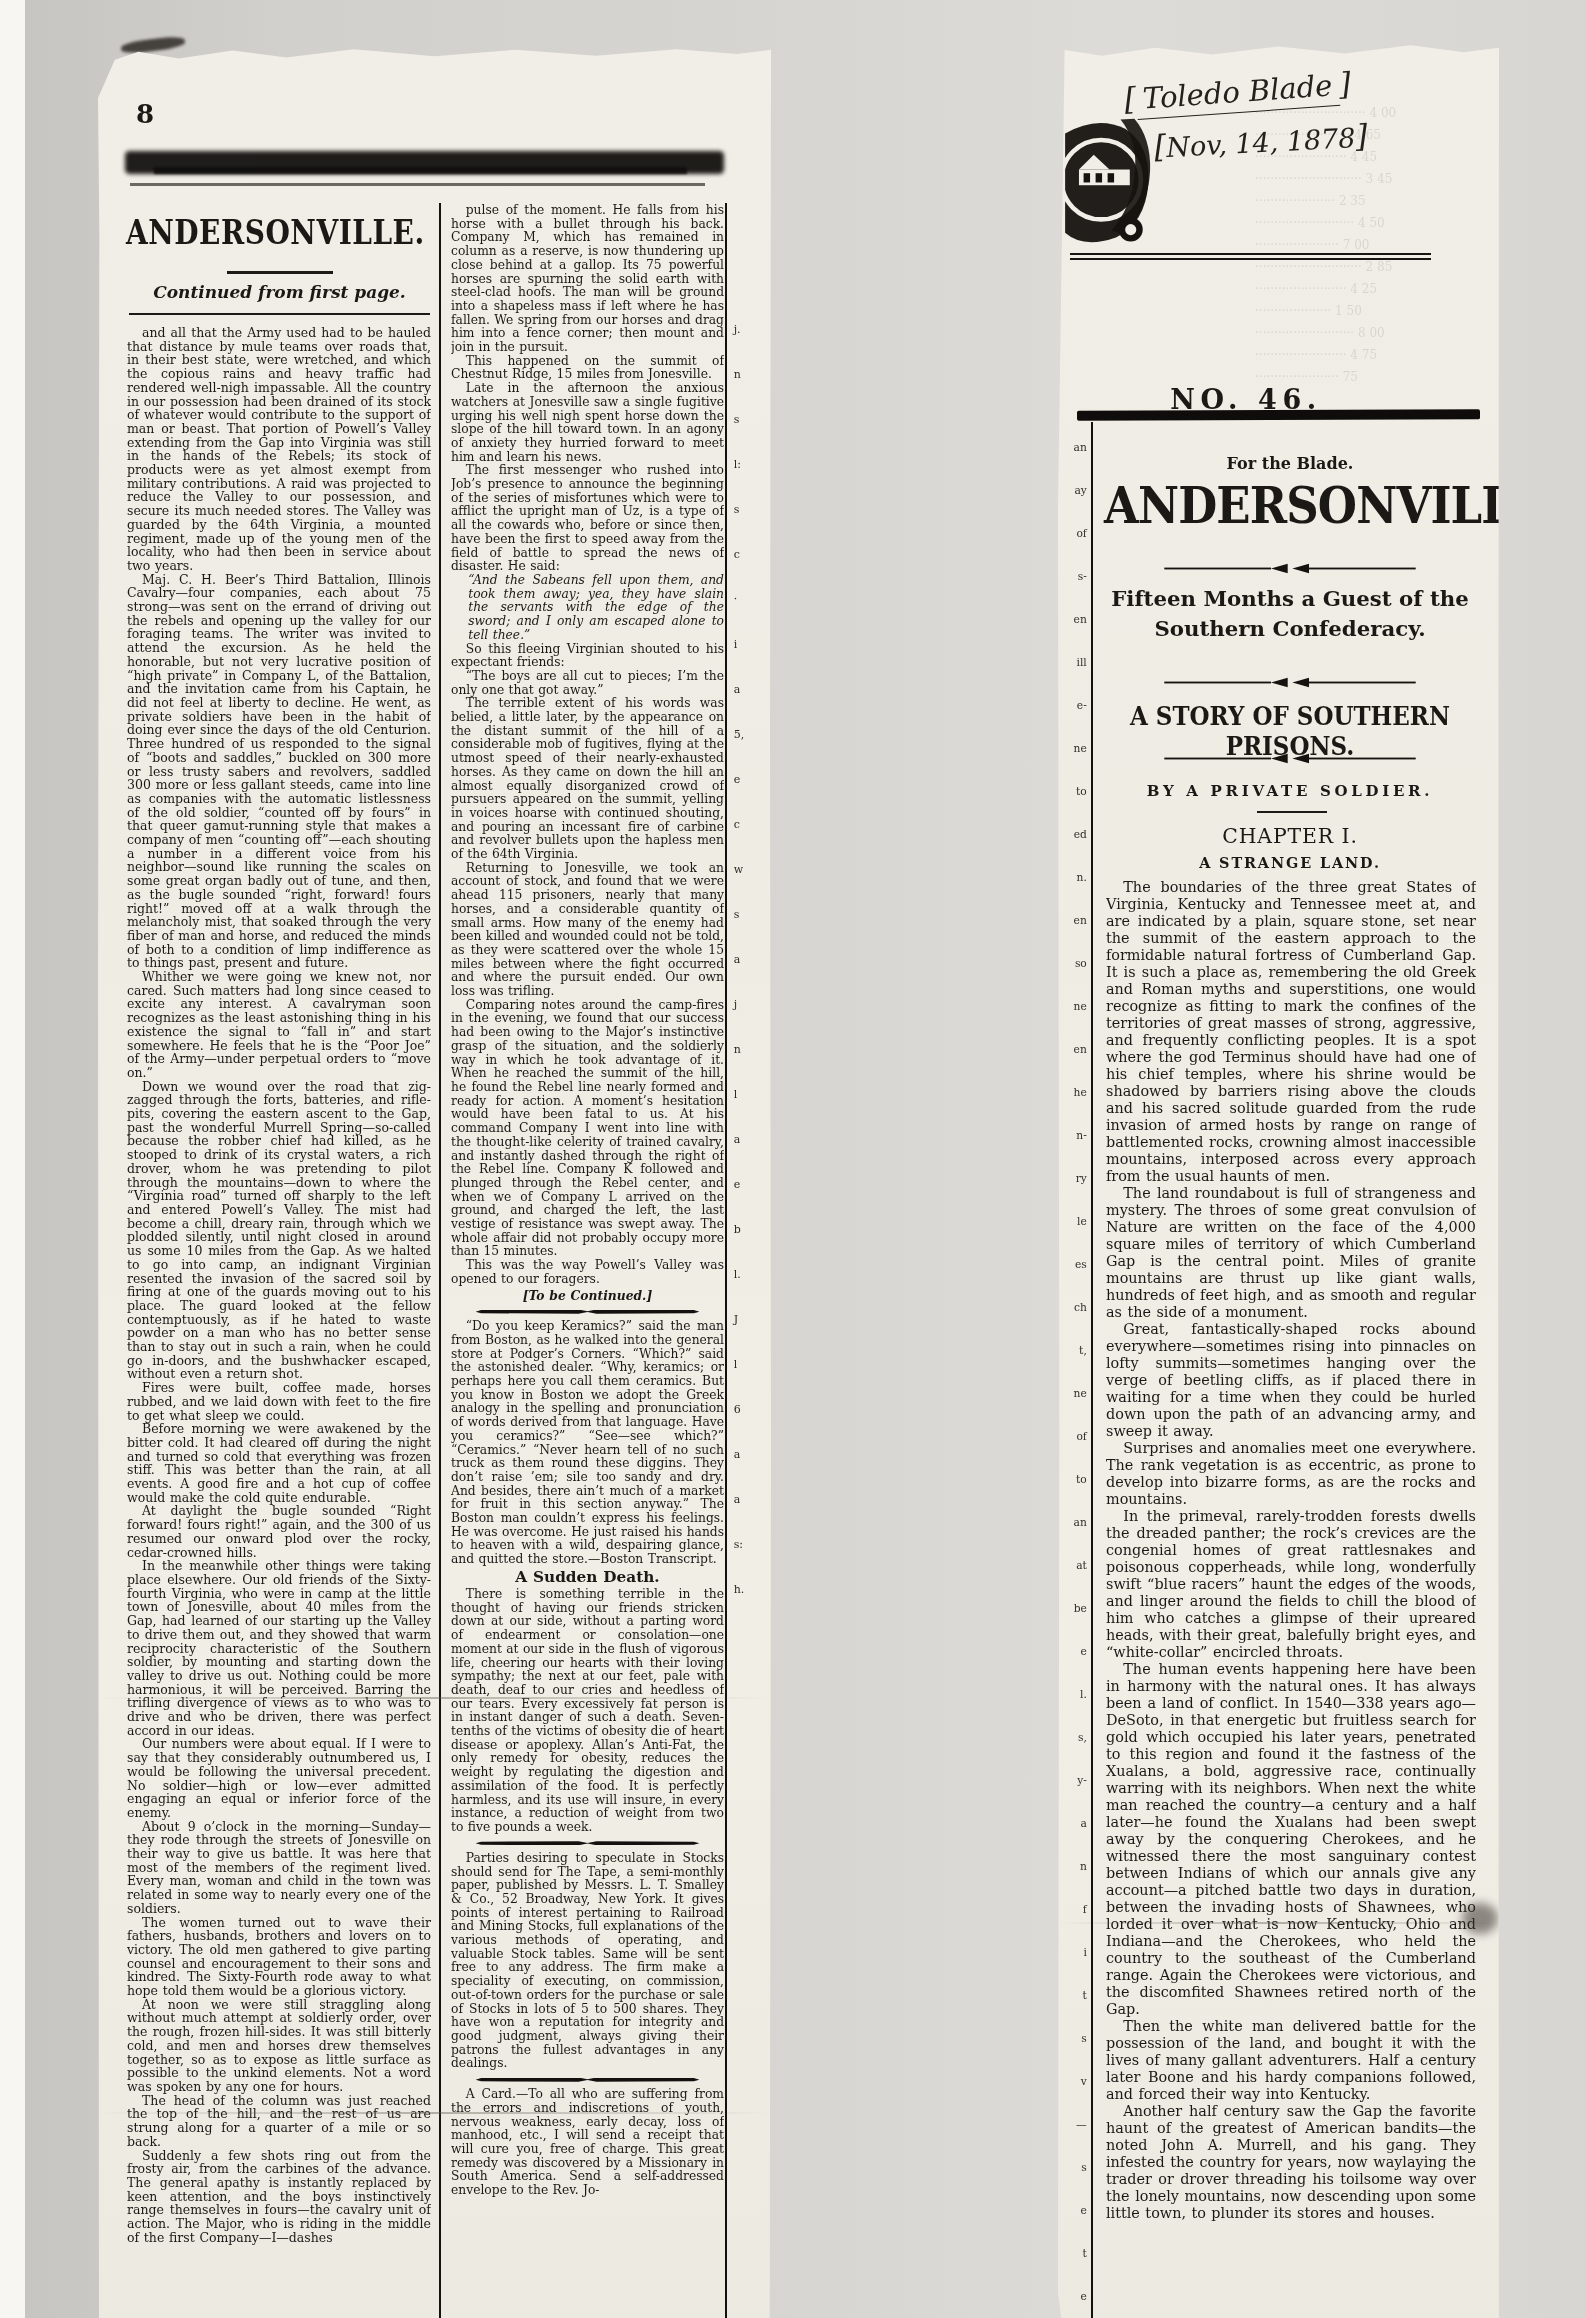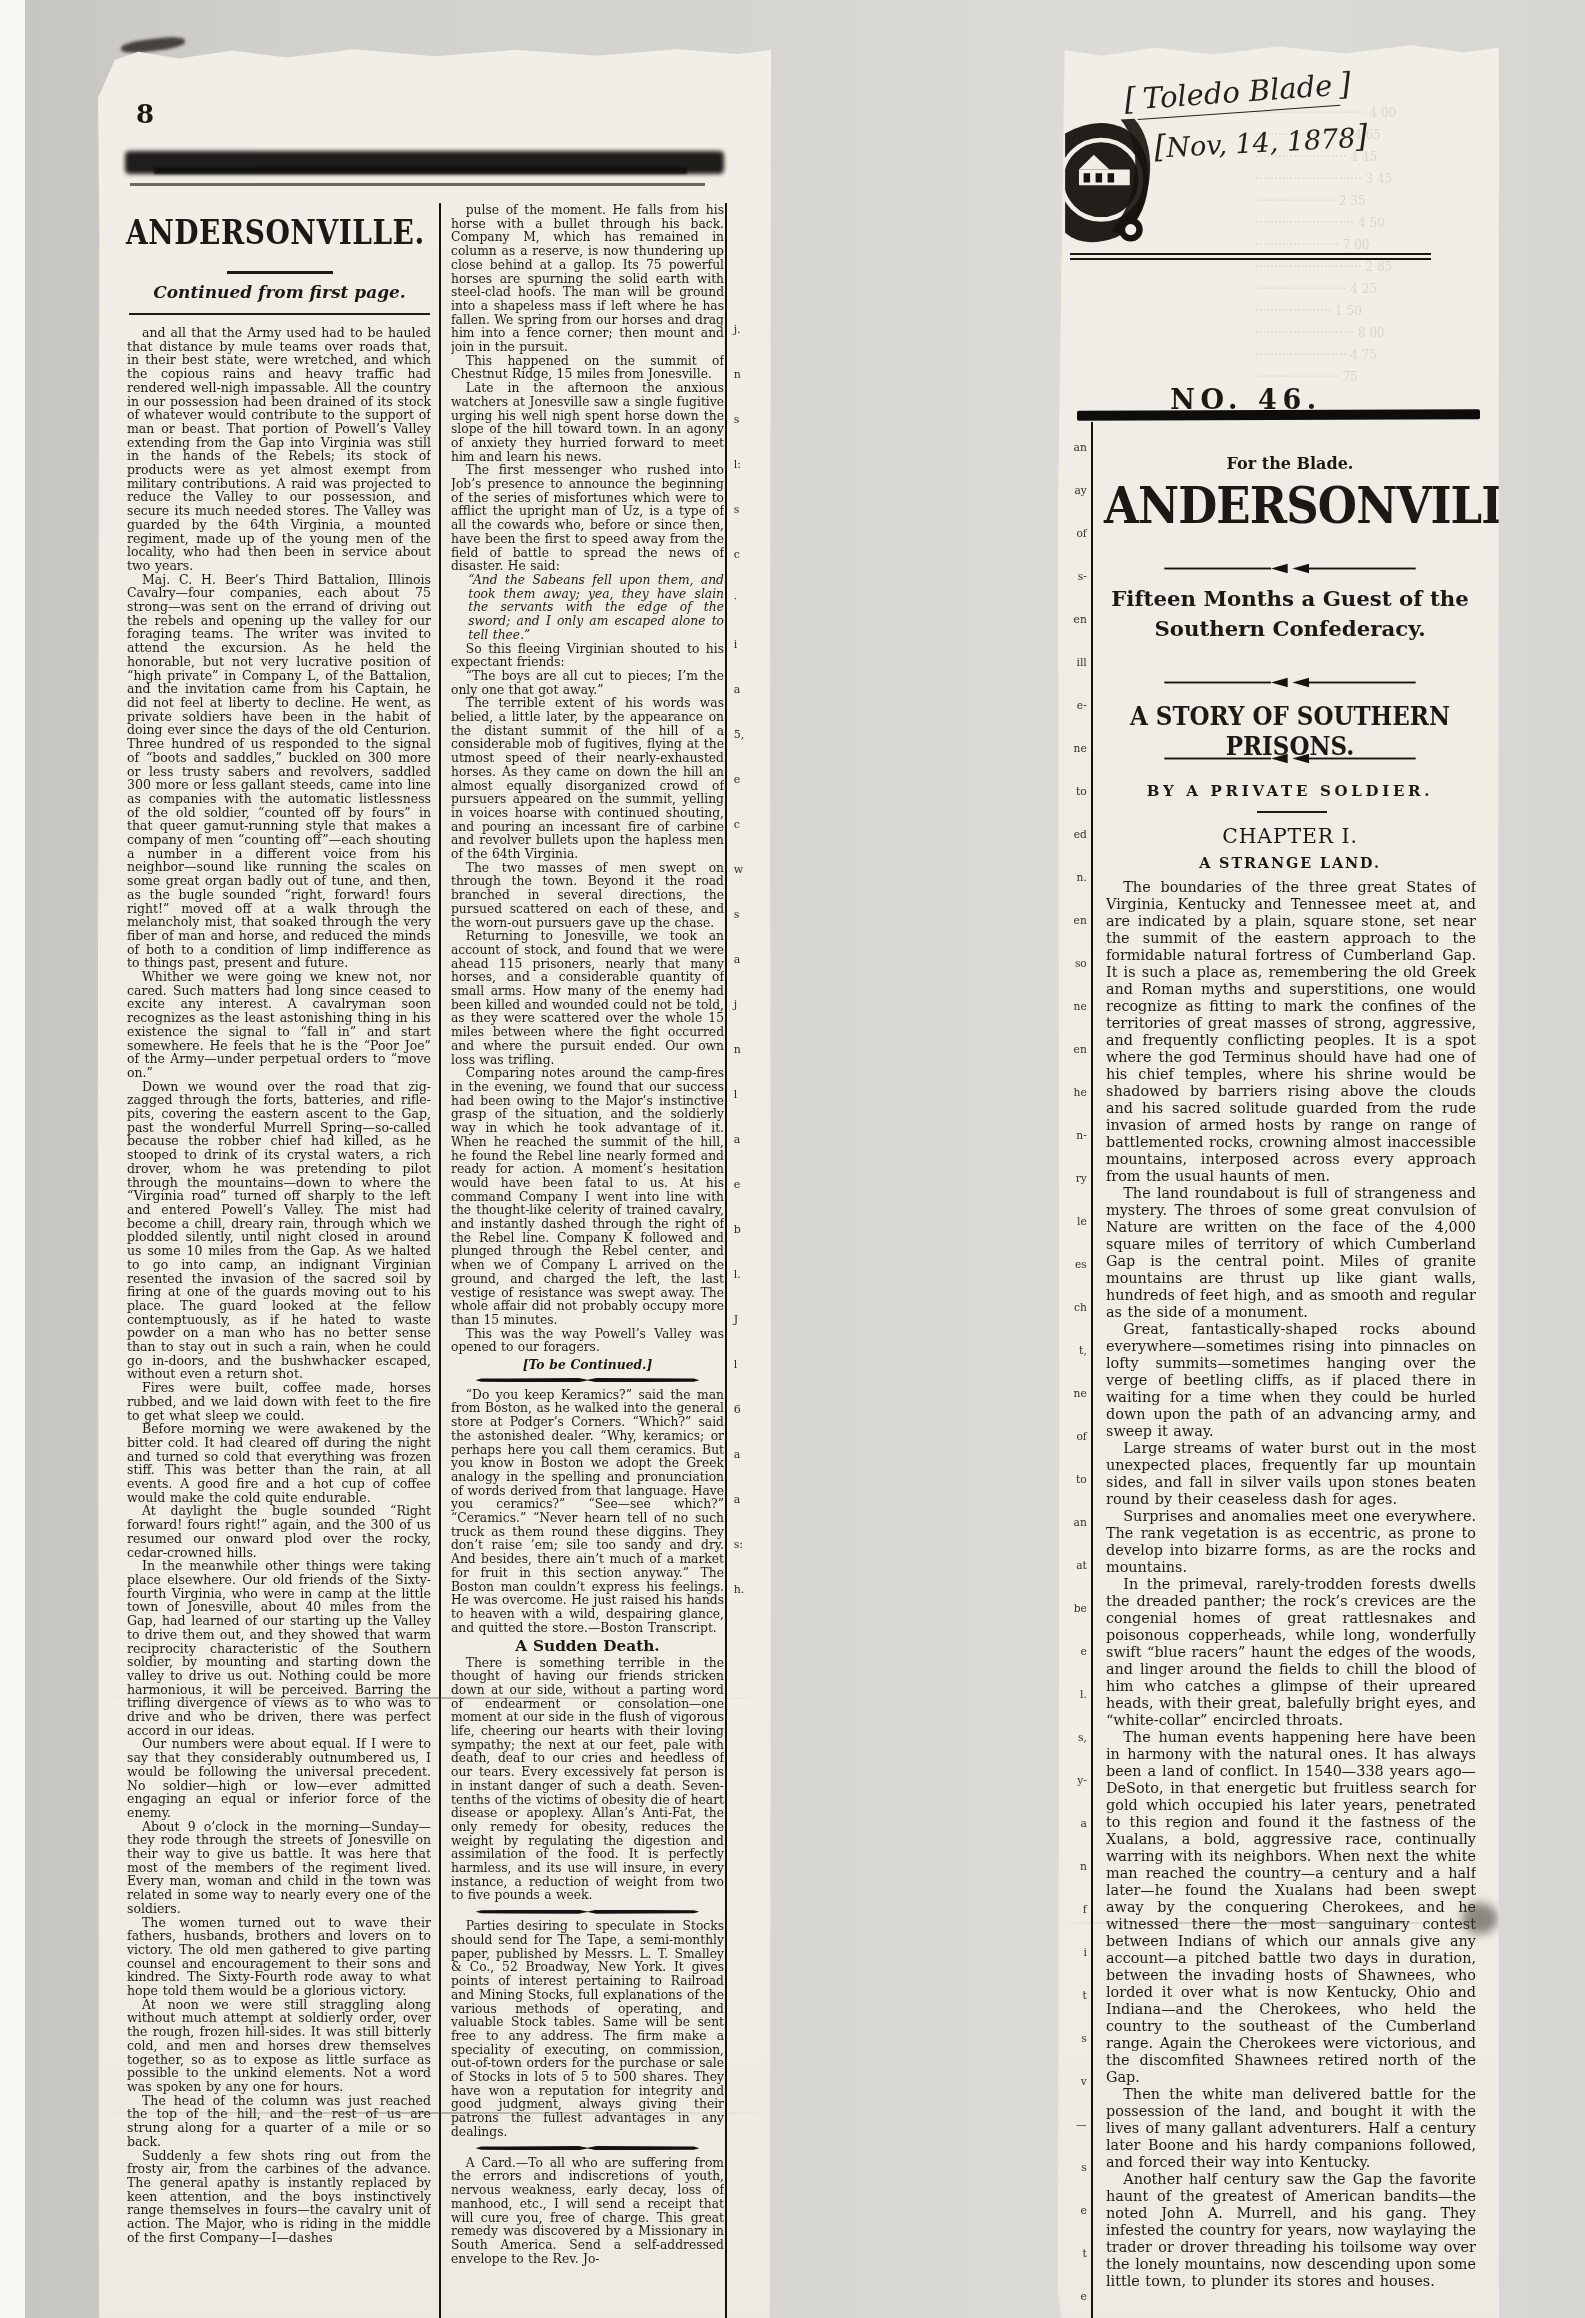--- a/index.html
+++ b/index.html
@@ -122,21 +122,20 @@
         <p>pulse of the moment. He falls from his horse with a bullet through his back. Company M, which has remained in column as a reserve, is now thundering up close behind at a gallop. Its 75 powerful horses are spurning the solid earth with steel-clad hoofs. The man will be ground into a shapeless mass if left where he has fallen. We spring from our horses and drag him into a fence corner; then mount and join in the pursuit.</p>
         <p>This happened on the summit of Chestnut Ridge, 15 miles from Jonesville.</p>
         <p>Late in the afternoon the anxious watchers at Jonesville saw a single fugitive urging his well nigh spent horse down the slope of the hill toward town. In an agony of anxiety they hurried forward to meet him and learn his news.</p>
         <p>The first messenger who rushed into Job’s presence to announce the beginning of the series of misfortunes which were to afflict the upright man of Uz, is a type of all the cowards who, before or since then, have been the first to speed away from the field of battle to spread the news of disaster. He said:</p>
       </div>
     <blockquote>“And the Sabeans fell upon them, and took them away; yea, they have slain the servants with the edge of the sword; and I only am escaped alone to tell thee.”</blockquote>
     <div>
         <p>So this fleeing Virginian shouted to his expectant friends:</p>
         <p>“The boys are all cut to pieces; I’m the only one that got away.”</p>
         <p>The terrible extent of his words was belied, a little later, by the appearance on the distant summit of the hill of a considerable mob of fugitives, flying at the utmost speed of their nearly-exhausted horses. As they came on down the hill an almost equally disorganized crowd of pursuers appeared on the summit, yelling in voices hoarse with continued shouting, and pouring an incessant fire of carbine and revolver bullets upon the hapless men of the 64th Virginia.</p>
-        <p>The two masses of men swept on through the town. Beyond it the road branched in several directions, the pursued scattered on each of these, and the worn-out pursuers gave up the chase.</p>
         <p>Returning to Jonesville, we took an account of stock, and found that we were ahead 115 prisoners, nearly that many horses, and a considerable quantity of small arms. How many of the enemy had been killed and wounded could not be told, as they were scattered over the whole 15 miles between where the fight occurred and where the pursuit ended. Our own loss was trifling.</p>
         <p>Comparing notes around the camp-fires in the evening, we found that our success had been owing to the Major’s instinctive grasp of the situation, and the soldierly way in which he took advantage of it. When he reached the summit of the hill, he found the Rebel line nearly formed and ready for action. A moment’s hesitation would have been fatal to us. At his command Company I went into line with the thought-like celerity of trained cavalry, and instantly dashed through the right of the Rebel line. Company K followed and plunged through the Rebel center, and when we of Company L arrived on the ground, and charged the left, the last vestige of resistance was swept away. The whole affair did not probably occupy more than 15 minutes.</p>
         <p>This was the way Powell’s Valley was opened to our foragers.</p>
       </div>
     <p class="centered-note">[To be Continued.]</p>
     <div class="taper-rule"></div>
     <p>“Do you keep Keramics?” said the man from Boston, as he walked into the general store at Podger’s Corners. “Which?” said the astonished dealer. “Why, keramics; or perhaps here you call them ceramics. But you know in Boston we adopt the Greek analogy in the spelling and pronunciation of words derived from that language. Have you ceramics?” “See—see which?” “Ceramics.” “Never hearn tell of no such truck as them round these diggins. They don’t raise ’em; sile too sandy and dry. And besides, there ain’t much of a market for fruit in this section anyway.” The Boston man couldn’t express his feelings. He was overcome. He just raised his hands to heaven with a wild, despairing glance, and quitted the store.—Boston Transcript.</p>
     <p class="filler-head">A Sudden Death.</p>
     <p>There is something terrible in the thought of having our friends stricken down at our side, without a parting word of endearment or consolation—one moment at our side in the flush of vigorous life, cheering our hearts with their loving sympathy; the next at our feet, pale with death, deaf to our cries and heedless of our tears. Every excessively fat person is in instant danger of such a death. Seven-tenths of the victims of obesity die of heart disease or apoplexy. Allan’s Anti-Fat, the only remedy for obesity, reduces the weight by regulating the digestion and assimilation of the food. It is perfectly harmless, and its use will insure, in every instance, a reduction of weight from two to five pounds a week.</p>
     <div class="taper-rule"></div>
@@ -312,21 +311,20 @@
 
   <div class="abs rc-center" id="byline">BY A PRIVATE SOLDIER.</div>
   <div class="abs hrule" id="byline-rule"></div>
   <div class="abs rc-center" id="chapter">CHAPTER I.</div>
   <div class="abs rc-center" id="chapter-sub">A STRANGE LAND.</div>
 
   <div class="abs newscol" id="rc-body">
       <p>The boundaries of the three great States of Virginia, Kentucky and Tennessee meet at, and are indicated by a plain, square stone, set near the summit of the eastern approach to the formidable natural fortress of Cumberland Gap. It is such a place as, remembering the old Greek and Roman myths and superstitions, one would recognize as fitting to mark the confines of the territories of great masses of strong, aggressive, and frequently conflicting peoples. It is a spot where the god Terminus should have had one of his chief temples, where his shrine would be shadowed by barriers rising above the clouds and his sacred solitude guarded from the rude invasion of armed hosts by range on range of battlemented rocks, crowning almost inaccessible mountains, interposed across every approach from the usual haunts of men.</p>
       <p>The land roundabout is full of strangeness and mystery. The throes of some great convulsion of Nature are written on the face of the 4,000 square miles of territory of which Cumberland Gap is the central point. Miles of granite mountains are thrust up like giant walls, hundreds of feet high, and as smooth and regular as the side of a monument.</p>
       <p>Great, fantastically-shaped rocks abound everywhere—sometimes rising into pinnacles on lofty summits—sometimes hanging over the verge of beetling cliffs, as if placed there in waiting for a time when they could be hurled down upon the path of an advancing army, and sweep it away.</p>
-      <p>Large streams of water burst out in the most unexpected places, frequently far up mountain sides, and fall in silver vails upon stones beaten round by their ceaseless dash for ages.</p>
       <p>Surprises and anomalies meet one everywhere. The rank vegetation is as eccentric, as prone to develop into bizarre forms, as are the rocks and mountains.</p>
       <p>In the primeval, rarely-trodden forests dwells the dreaded panther; the rock’s crevices are the congenial homes of great rattlesnakes and poisonous copperheads, while long, wonderfully swift “blue racers” haunt the edges of the woods, and linger around the fields to chill the blood of him who catches a glimpse of their upreared heads, with their great, balefully bright eyes, and “white-collar” encircled throats.</p>
       <p>The human events happening here have been in harmony with the natural ones. It has always been a land of conflict. In 1540—338 years ago—DeSoto, in that energetic but fruitless search for gold which occupied his later years, penetrated to this region and found it the fastness of the Xualans, a bold, aggressive race, continually warring with its neighbors. When next the white man reached the country—a century and a half later—he found the Xualans had been swept away by the conquering Cherokees, and he witnessed there the most sanguinary contest between Indians of which our annals give any account—a pitched battle two days in duration, between the invading hosts of Shawnees, who lorded it over what is now Kentucky, Ohio and Indiana—and the Cherokees, who held the country to the southeast of the Cumberland range. Again the Cherokees were victorious, and the discomfited Shawnees retired north of the Gap.</p>
       <p>Then the white man delivered battle for the possession of the land, and bought it with the lives of many gallant adventurers. Half a century later Boone and his hardy companions followed, and forced their way into Kentucky.</p>
       <p>Another half century saw the Gap the favorite haunt of the greatest of American bandits—the noted John A. Murrell, and his gang. They infested the country for years, now waylaying the trader or drover threading his toilsome way over the lonely mountains, now descending upon some little town, to plunder its stores and houses.</p>
     </div>
 
   <div class="abs crease" id="crease-r1"></div>
   <div class="abs" id="blob-r1"></div>
 </div>

